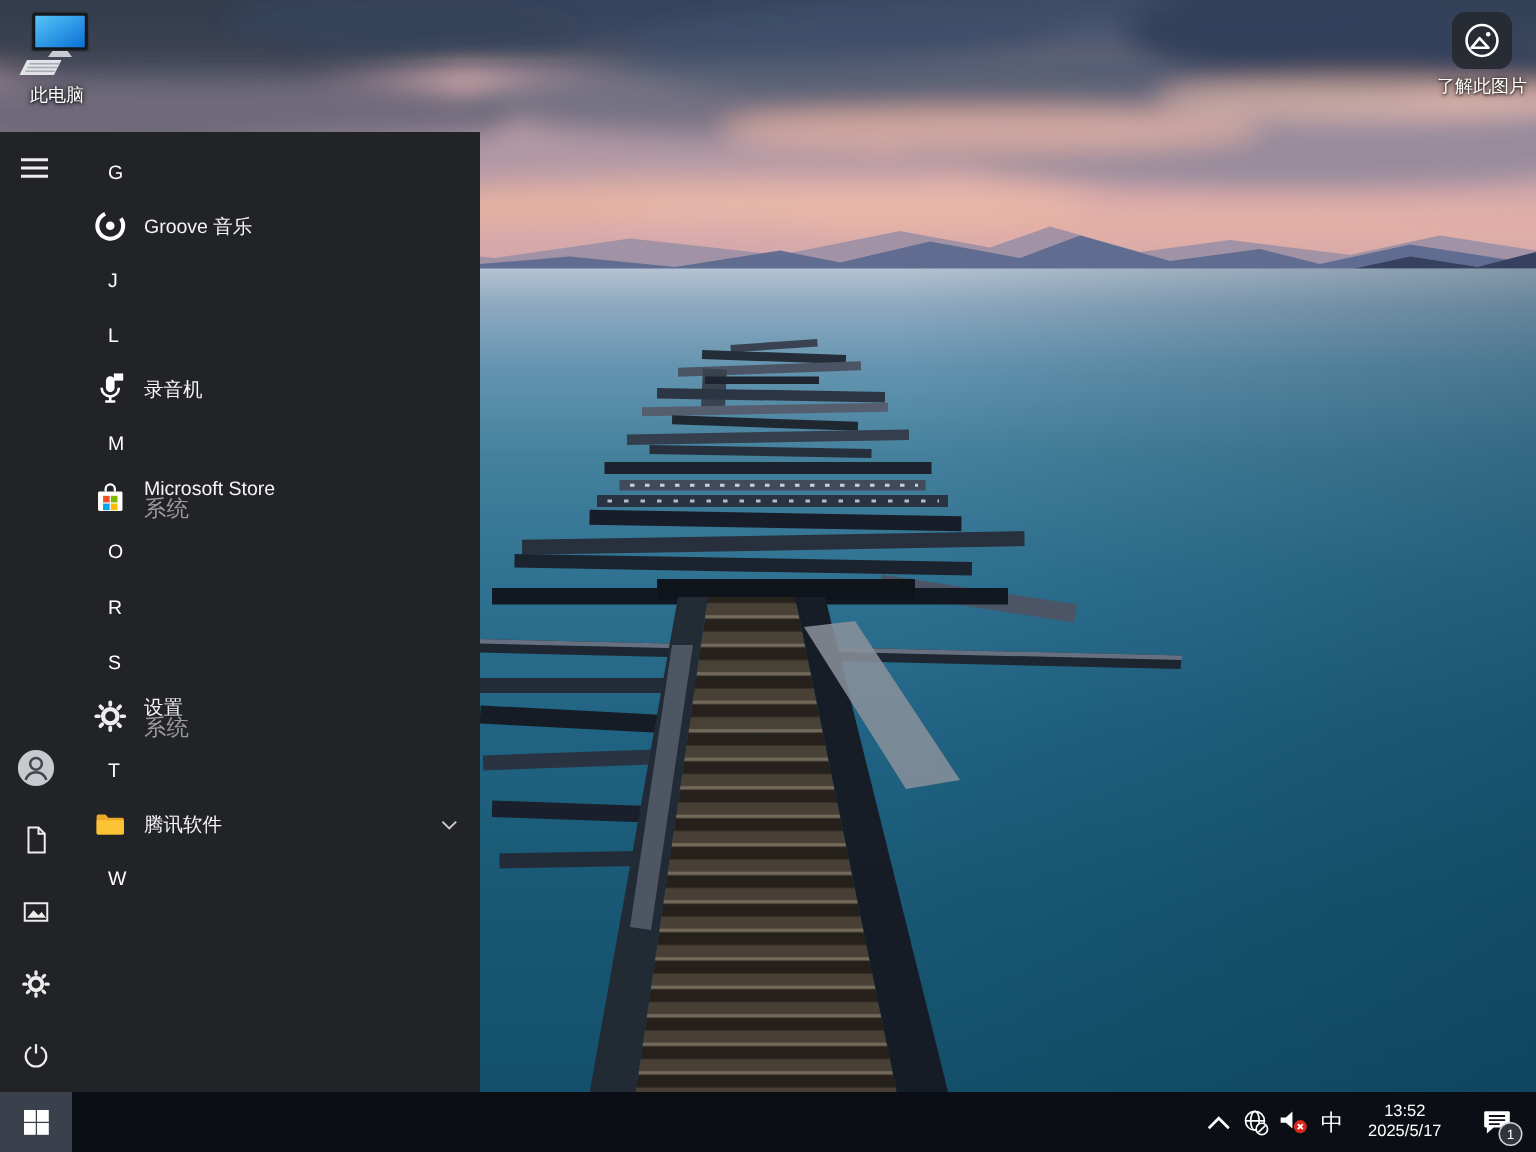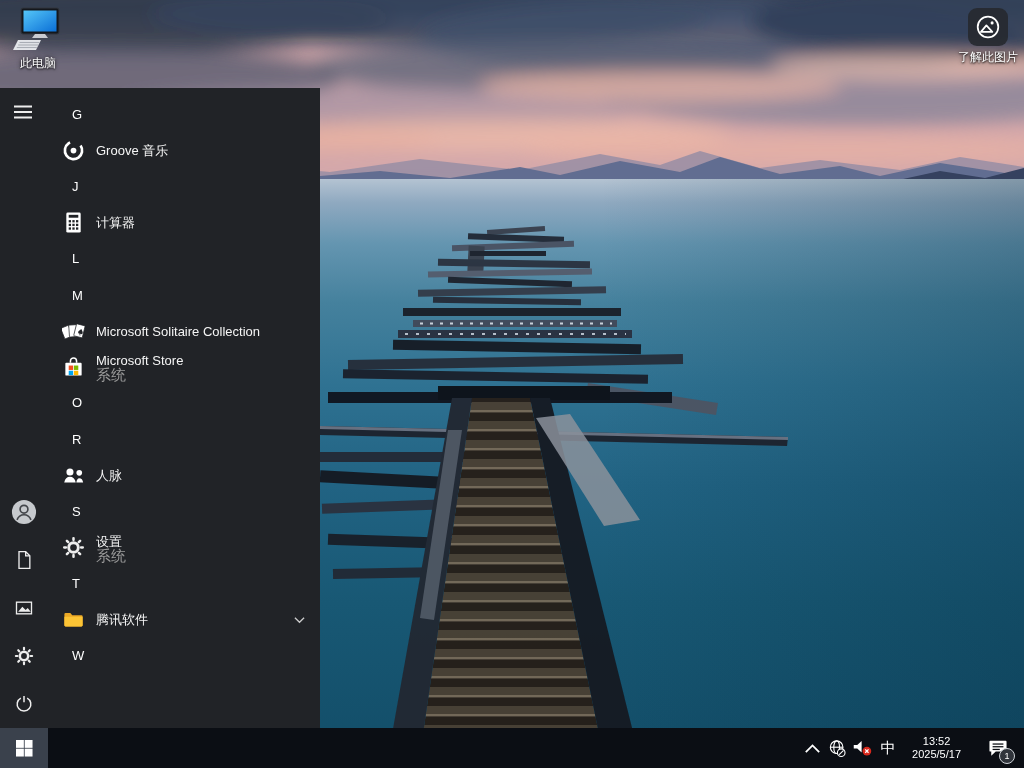--- a/index.html
+++ b/index.html
@@ -279,60 +279,39 @@
               <circle cx="12" cy="12" r="3" fill="#fff"></circle>
             </svg>
           </span>
           <div class="al-text">
             <div class="al-label">Groove 音乐</div>
           </div>
         </div>
         <div class="al-header">
           <span>J</span>
         </div>
+        <div class="al-header">
+          <span>L</span>
+        </div>
         <div class="al-app">
           <span class="ic">
             <svg viewBox="0 0 24 24">
-              <rect x="4.5" y="1.5" width="15" height="21" rx="1.5" fill="#fff"></rect>
-              <g fill="#212327">
-                <rect x="7" y="4" width="10" height="3"></rect>
-                <rect x="7" y="9.5" width="2.4" height="2.4"></rect>
-                <rect x="10.8" y="9.5" width="2.4" height="2.4"></rect>
-                <rect x="14.6" y="9.5" width="2.4" height="2.4"></rect>
-                <rect x="7" y="13.3" width="2.4" height="2.4"></rect>
-                <rect x="10.8" y="13.3" width="2.4" height="2.4"></rect>
-                <rect x="14.6" y="13.3" width="2.4" height="2.4"></rect>
-                <rect x="7" y="17.1" width="2.4" height="2.4"></rect>
-                <rect x="10.8" y="17.1" width="2.4" height="2.4"></rect>
-                <rect x="14.6" y="17.1" width="2.4" height="2.4"></rect>
-              </g>
+              <rect x="9" y="3" width="6" height="11" rx="3" fill="#fff"></rect>
+              <path d="M6 11a6 6 0 0 0 12 0" fill="none" stroke="#fff" stroke-width="1.8"></path>
+              <line x1="12" y1="17" x2="12" y2="20.5" stroke="#fff" stroke-width="1.8"></line>
+              <line x1="8.5" y1="20.5" x2="15.5" y2="20.5" stroke="#fff" stroke-width="1.8"></line>
+              <rect x="14.5" y="1" width="6.5" height="5" fill="#fff"></rect>
             </svg>
           </span>
           <div class="al-text">
-            <div class="al-label">计算器</div>
+            <div class="al-label">录音机</div>
           </div>
         </div>
         <div class="al-header">
-          <span>L</span>
-        </div>
-        <div class="al-header">
           <span>M</span>
-        </div>
-        <div class="al-app">
-          <span class="ic">
-            <svg viewBox="0 0 26 24">
-              <rect x="3" y="6" width="9.5" height="13" rx="1" fill="#fff" stroke="#212327" stroke-width=".8" transform="rotate(-22 7 19)"></rect>
-              <rect x="8.5" y="4.5" width="9.5" height="13.5" rx="1" fill="#fff" stroke="#212327" stroke-width=".8" transform="rotate(-4 13 18)"></rect>
-              <rect x="13" y="4" width="10" height="14" rx="1" fill="#fff" stroke="#212327" stroke-width=".8" transform="rotate(14 18 18)"></rect>
-              <path d="M19.6 8.5c-1.8 2-2.6 3-2.6 4.2 0 .9.7 1.5 1.5 1.5.4 0 .8-.1 1.1-.4-.1.8-.5 1.5-1 2h2c-.5-.5-.9-1.2-1-2 .3.3.7.4 1.1.4.8 0 1.5-.6 1.5-1.5 0-1.2-.8-2.2-2.6-4.2z" fill="#212327" transform="rotate(14 18 18)"></path>
-            </svg>
-          </span>
-          <div class="al-text">
-            <div class="al-label">Microsoft Solitaire Collection</div>
-          </div>
         </div>
         <div class="al-app">
           <span class="ic">
             <svg viewBox="0 0 24 24">
               <path d="M8.8 8V6.3a3.2 3.2 0 0 1 6.4 0V8" fill="none" stroke="#fff" stroke-width="1.6"></path>
               <rect x="3.5" y="8" width="17" height="13.5" rx="1" fill="#fff"></rect>
               <rect x="7" y="11" width="4.6" height="4.6" fill="#f25022"></rect>
               <rect x="12.4" y="11" width="4.6" height="4.6" fill="#7fba00"></rect>
               <rect x="7" y="16.4" width="4.6" height="4.6" fill="#00a4ef"></rect>
               <rect x="12.4" y="16.4" width="4.6" height="4.6" fill="#ffb900"></rect>
@@ -341,35 +320,20 @@
           <div class="al-text">
             <div class="al-label">Microsoft Store</div>
             <div class="al-sub">系统</div>
           </div>
         </div>
         <div class="al-header">
           <span>O</span>
         </div>
         <div class="al-header">
           <span>R</span>
-        </div>
-        <div class="al-app">
-          <span class="ic">
-            <svg viewBox="0 0 26 22">
-              <g fill="#fff">
-                <circle cx="9" cy="7" r="4"></circle>
-                <path d="M2.5 19c.7-4.4 3.3-6.5 6.5-6.5s5.8 2.1 6.5 6.5z"></path>
-                <circle cx="19.5" cy="8" r="3.2"></circle>
-                <path d="M16.2 19c.4-3 1.5-4.8 3.3-4.8 2.4 0 3.9 1.6 4.4 4.8z"></path>
-              </g>
-            </svg>
-          </span>
-          <div class="al-text">
-            <div class="al-label">人脉</div>
-          </div>
         </div>
         <div class="al-header">
           <span>S</span>
         </div>
         <div class="al-app">
           <span class="ic">
             <svg viewBox="0 0 24 24">
               <g fill="#ededed">
                 <circle cx="12" cy="12" r="5" fill="none" stroke="#ededed" stroke-width="3"></circle>
                 <rect x="10.7" y="1" width="2.6" height="4.4" rx="1.2"></rect>

